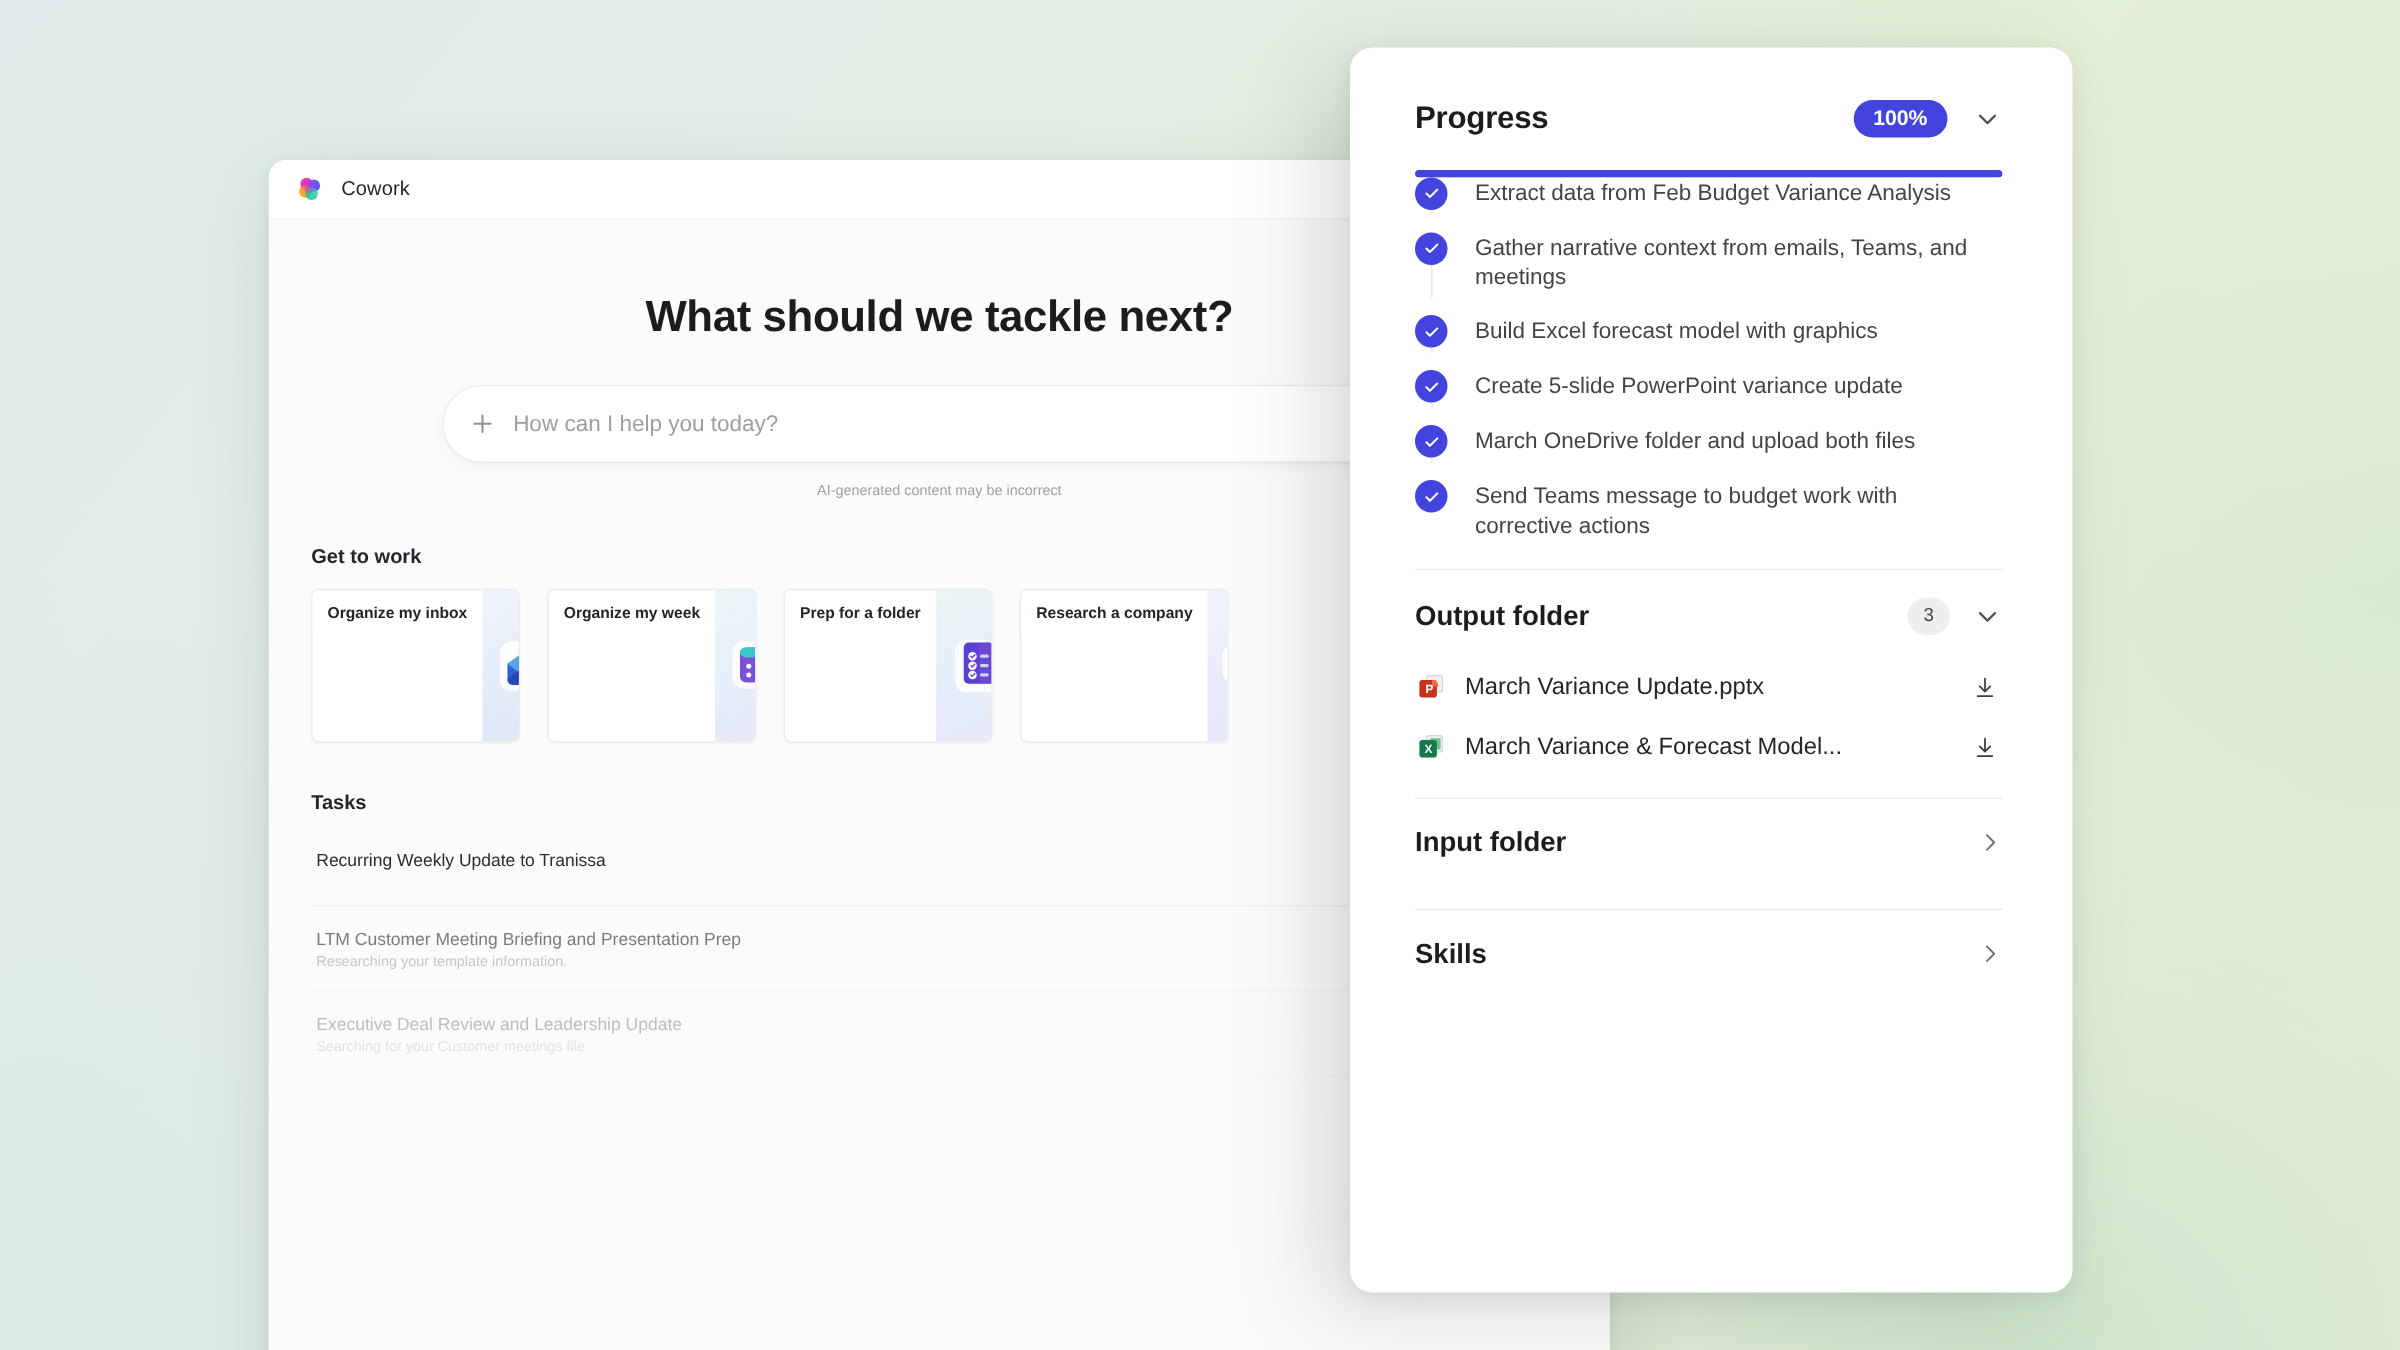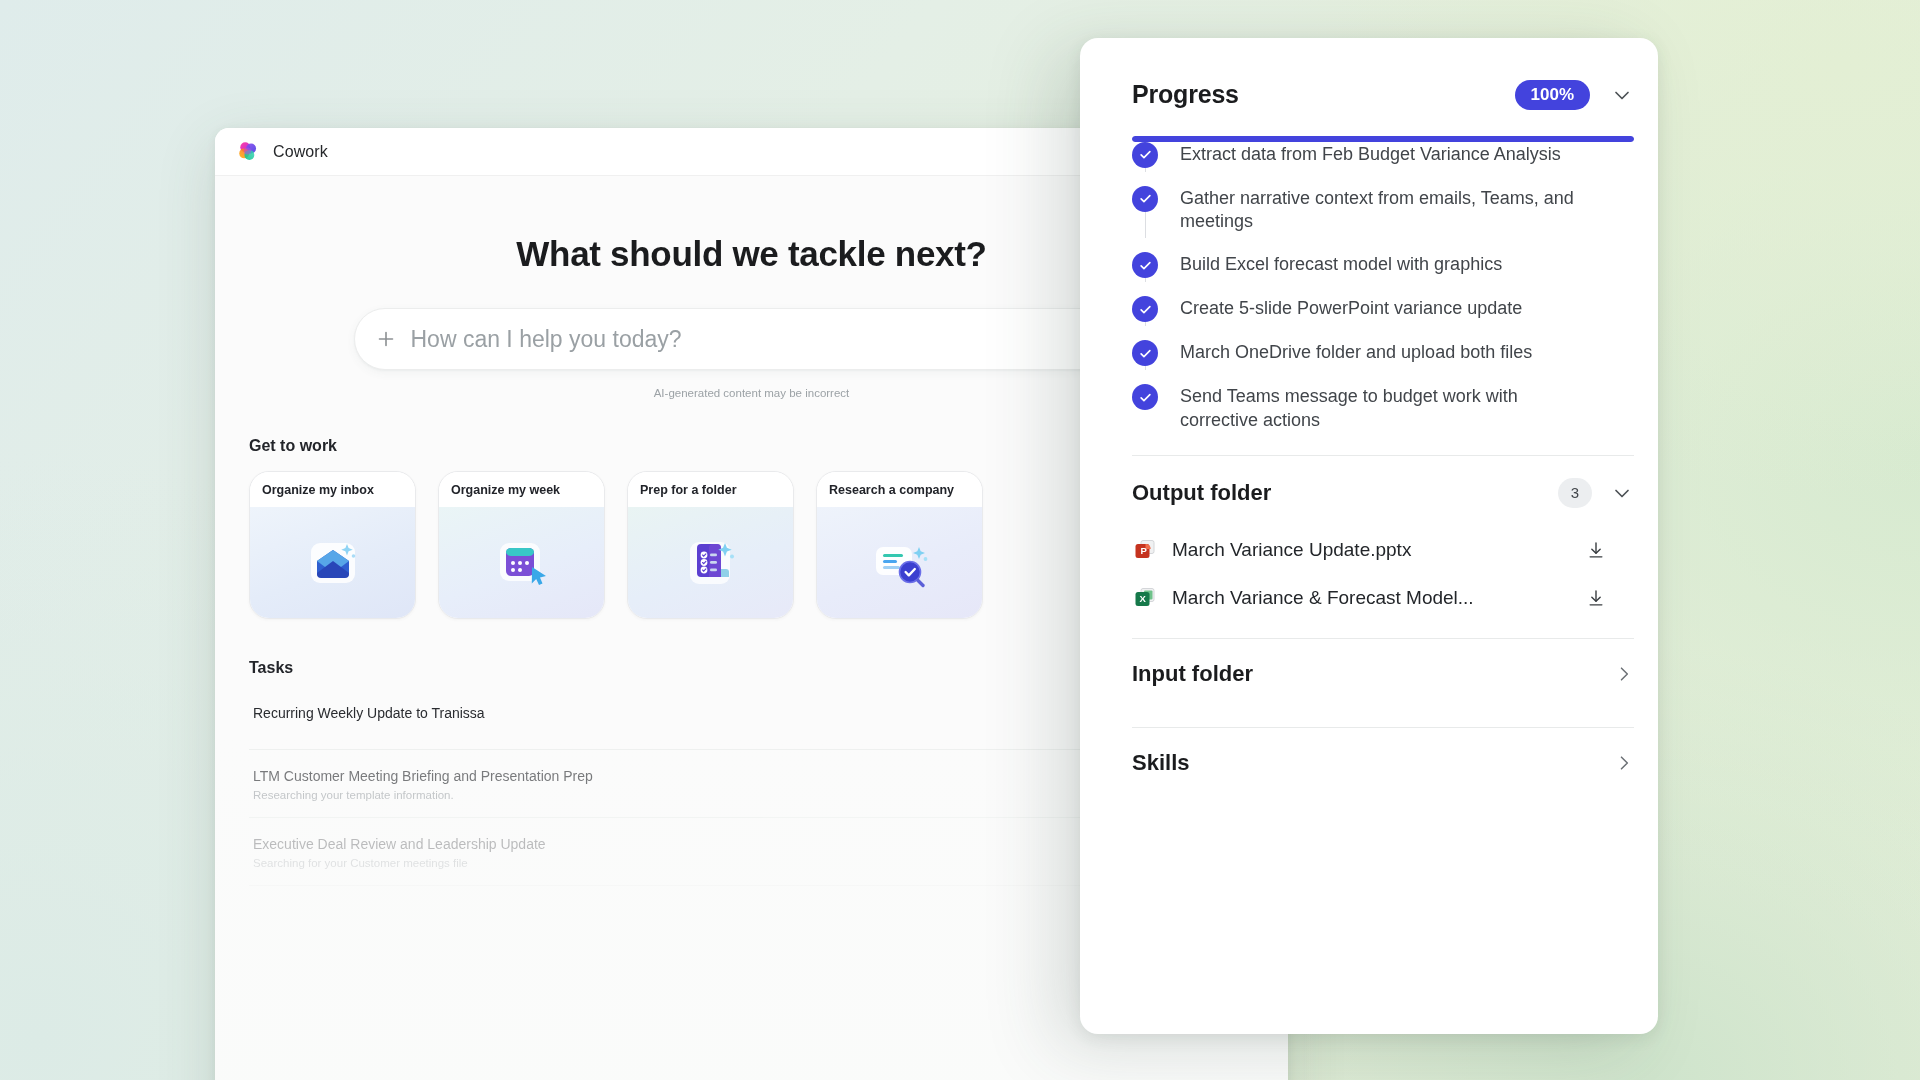--- a/index.html
+++ b/index.html
@@ -63,21 +63,21 @@
     box-shadow: 0 3px 10px rgba(80,90,90,.055), 0 1px 2px rgba(80,90,90,.05);
     display: flex; align-items: center;
     padding: 0 22px 0 18px;
   }
   .plus-icon {
     width: 26px; height: 26px; flex: 0 0 auto; margin-right: 12px;
     color: #8d9194;
   }
   .cw-search-placeholder {
     flex: 1 1 auto;
-    font-size: 23px;
+    font-size: 18px;
     color: #9aa0a4;
   }
   .mic-icon { width: 19px; height: 19px; color: #53585c; flex: 0 0 auto; }
 
   .cw-disclaimer {
     text-align: center;
     font-size: 11.5px;
     color: #9ca2a6;
     margin-top: 17px;
   }
@@ -89,26 +89,26 @@
     margin-top: 38px;
   }
 
   
   .cards-row {
     display: flex;
     gap: 22px;
     margin-top: 16px;
   }
   .gw-card {
-    width: 167px; height: 148px;
+    width: 167px; height: 123px;
     background: #ffffff;
     border: 1px solid #e9eaec;
-    border-radius: 20px;
+    border-radius: 6px;
     overflow: hidden;
-    display: flex; flex-direction: column;
+    display: flex; flex-direction: row;
     box-shadow: 0 1px 3px rgba(60,70,70,.045);
   }
   .gw-card-title {
     height: 35px;
     display: flex; align-items: center;
     padding: 0 12px;
     font-size: 12.5px;
     font-weight: bold;
     color: #22242a;
     background: #ffffff;
@@ -149,21 +149,21 @@
   .fade-3 { opacity: .30; }
 
   
   .progress-panel {
     position: absolute;
     left: 1080px; top: 38px;
     width: 578px; height: 996px;
     background: #ffffff;
     border-radius: 18px;
     box-shadow: -26px 14px 70px rgba(45,70,60,.17), 0 4px 16px rgba(45,70,60,.10);
-    padding: 42px 24px 0 52px;
+    padding: 42px 56px 0 52px;
     overflow: hidden;
   }
   .pp-head {
     display: flex; align-items: center; justify-content: space-between;
   }
   .pp-title { font-size: 25px; font-weight: bold; color: #1b1c1e; letter-spacing: -.2px; }
   .pp-head-right { display: flex; align-items: center; gap: 20px; }
   .pct-badge {
     background: #4343dd;
     color: #ffffff;

